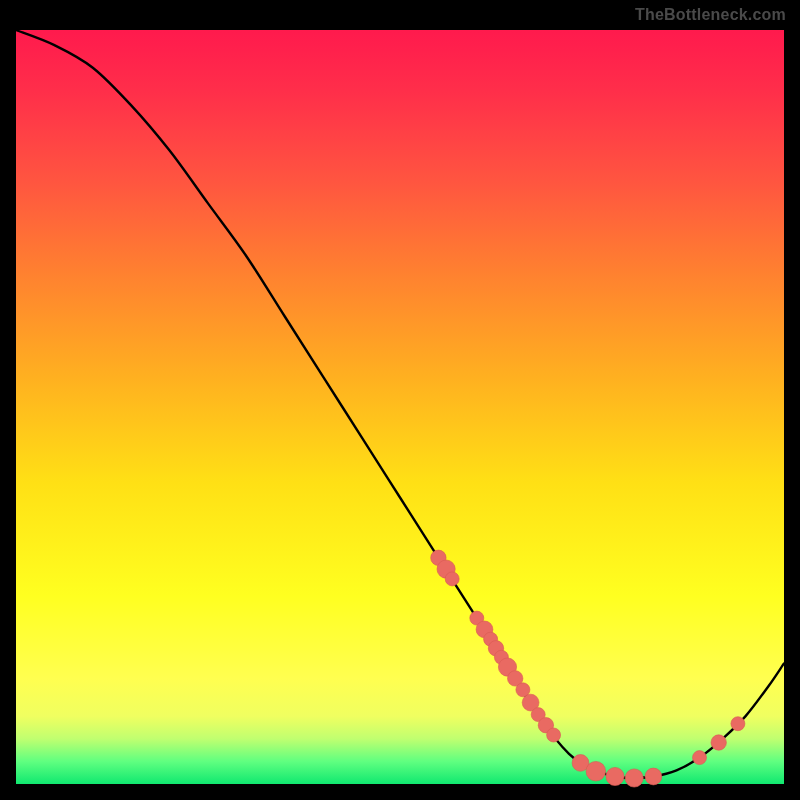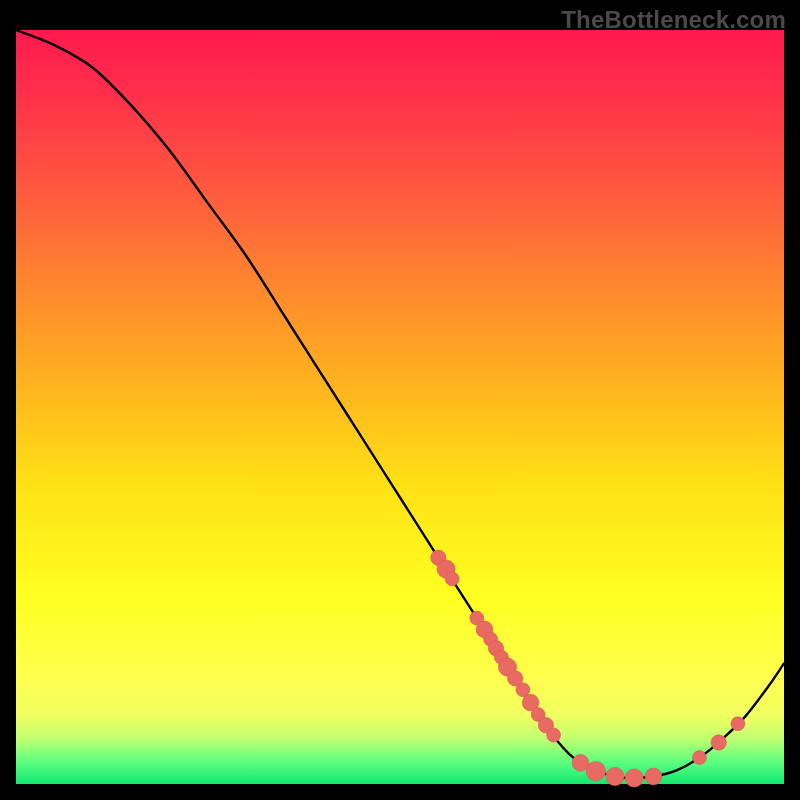--- a/index.html
+++ b/index.html
@@ -38,21 +38,21 @@
       #c0ff70 94%,
       #60ff80 97%,
       #10e870 100%
     );
   }
   .watermark {
     position: absolute;
     top: 6px;
     right: 14px;
     color: #4a4a4a;
-    font-size: 24px;
+    font-size: 16px;
     font-weight: 600;
     letter-spacing: 0.2px;
   }
   svg.curve {
     position: absolute;
     left: 0;
     top: 0;
     width: 768px;
     height: 754px;
     overflow: visible;

